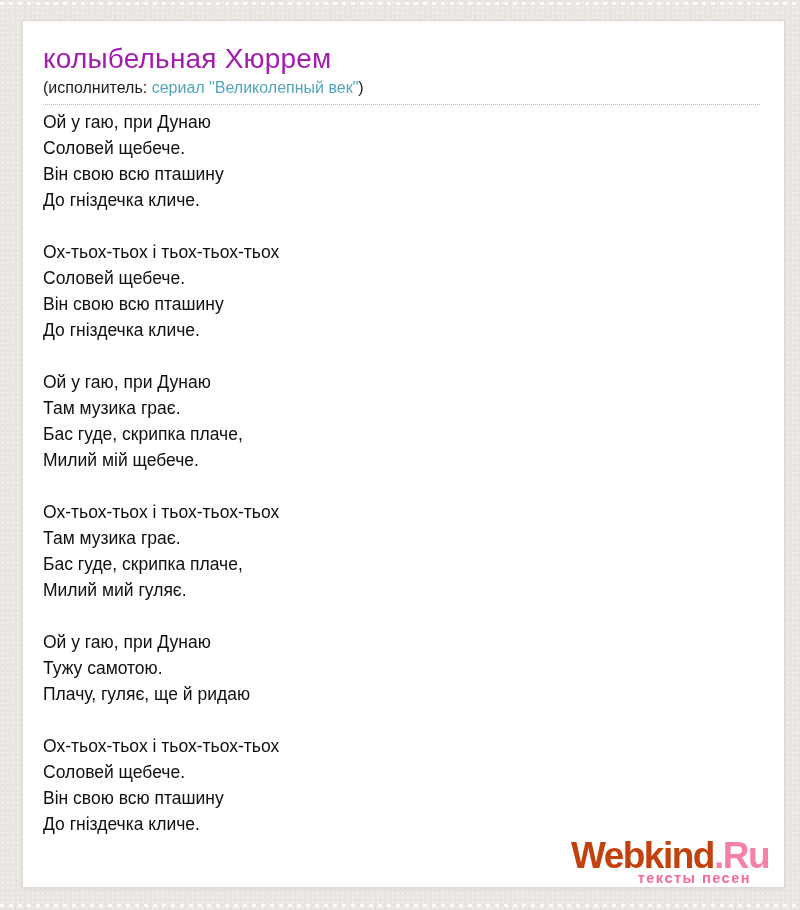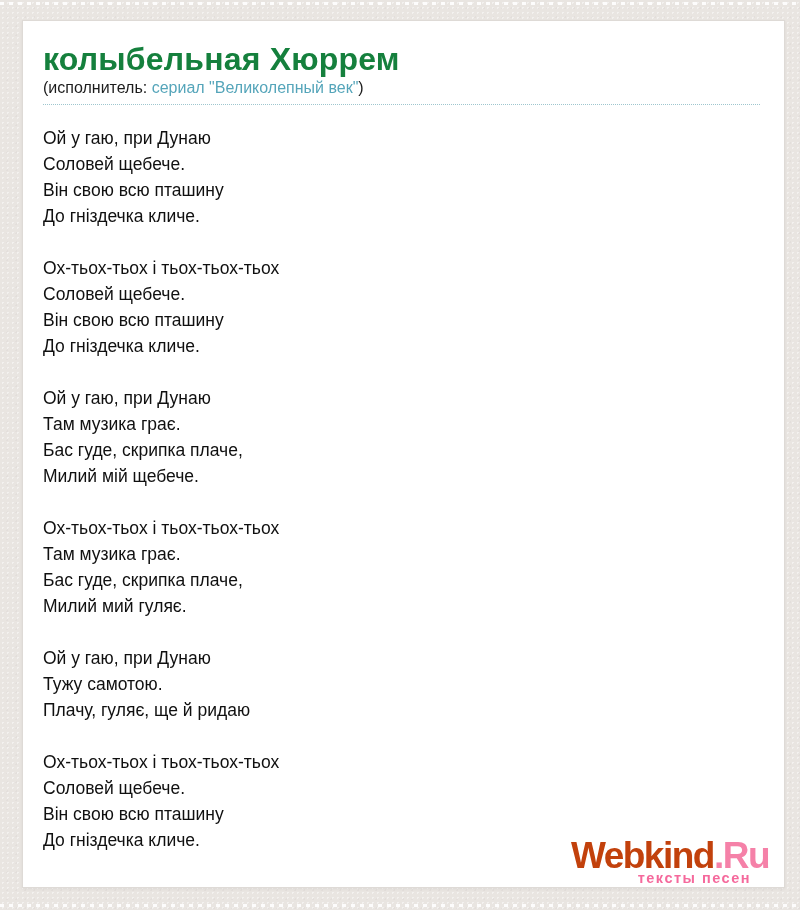--- a/index.html
+++ b/index.html
@@ -43,42 +43,42 @@
     box-shadow: 0 1px 3px rgba(0,0,0,0.06);
     padding: 22px 24px 0 20px;
   }
 
   .song-header {
     padding-bottom: 7px;
     border-bottom: 1px dotted #9ec6ce;
   }
 
   h1.song-title {
-    font-size: 32px;
-    font-weight: 700;
+    font-size: 28px;
+    font-weight: 400;
     letter-spacing: 0.2px;
-    color: #15803d;
+    color: #a21caf;
     line-height: 32px;
   }
 
   .artist-line {
     margin-top: 3px;
     font-size: 16px;
     color: #1c1c1c;
     line-height: 19px;
   }
 
   .artist-link {
     color: #55a5ba;
     text-decoration: none;
     cursor: pointer;
   }
 
   .lyrics {
-    margin-top: 20px;
+    margin-top: 4px;
     font-size: 17.5px;
     color: #101010;
     line-height: 26px;
   }
 
   .stanza { margin-bottom: 26px; }
   .stanza:last-child { margin-bottom: 0; }
 
   .logo {
     position: absolute;

